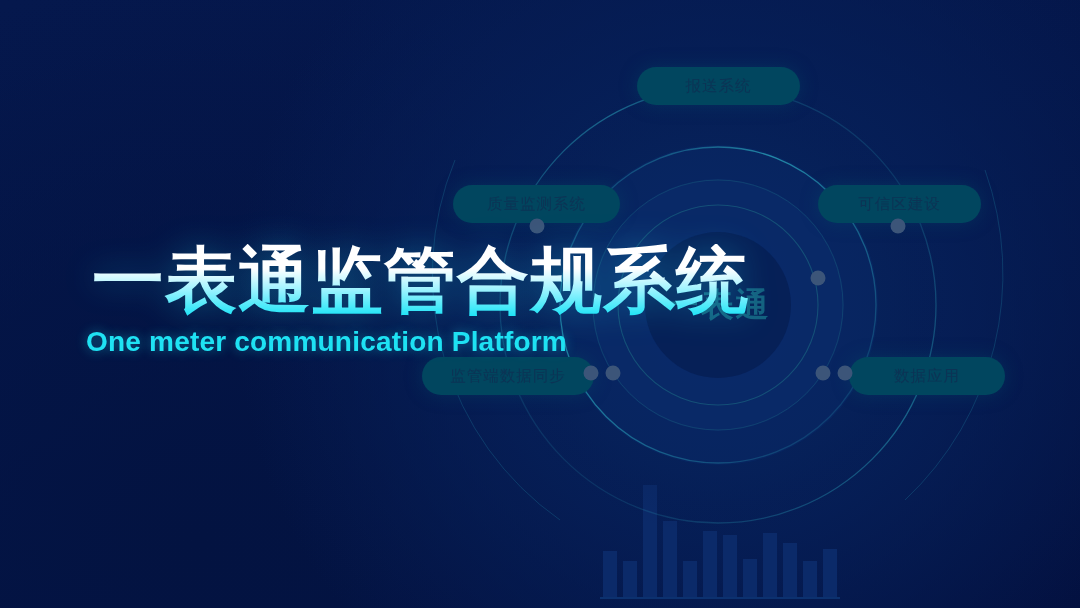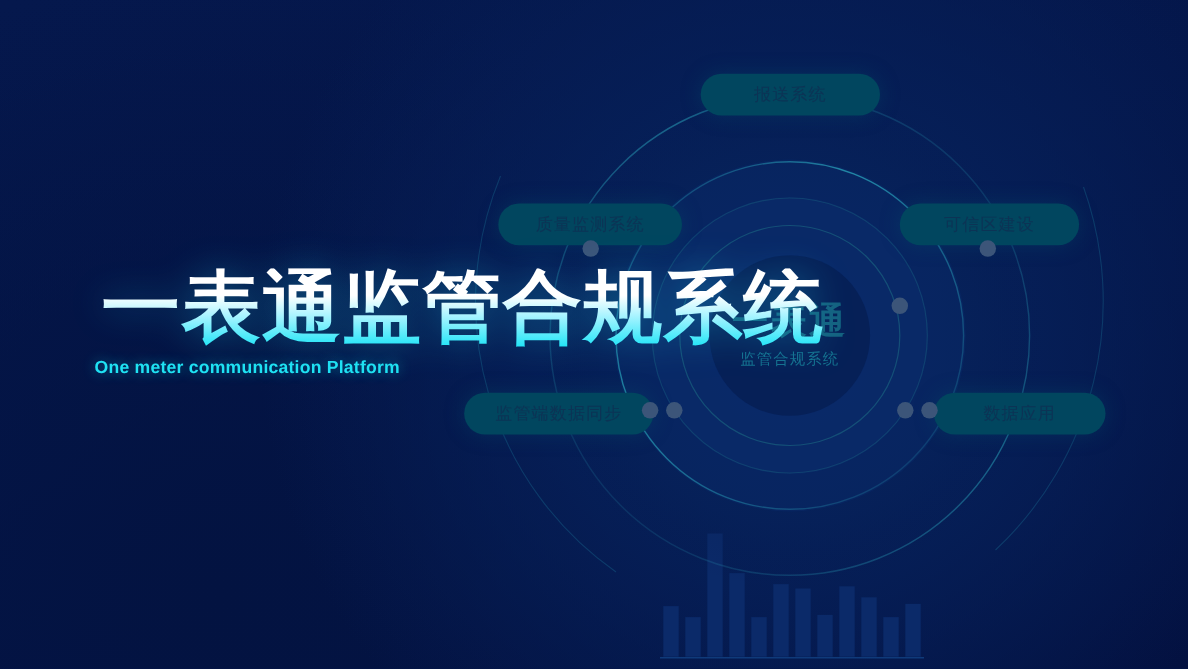--- a/index.html
+++ b/index.html
@@ -43,21 +43,21 @@
   .headline h1{
     margin:8px;font-size:72px;font-weight:800;letter-spacing:1px;
     line-height:1;
     background:linear-gradient(180deg,#ffffff 0%,#ffffff 34%,#a8f4ff 60%,#1ee4f7 100%);
     -webkit-background-clip:text;background-clip:text;
     color:transparent;-webkit-text-fill-color:transparent;
     filter:drop-shadow(0 0 16px rgba(30,210,240,.35));
     white-space:nowrap;
   }
   .headline h2{
-    margin:10px 0 0 2px;font-size:16px;font-weight:700;
+    margin:10px 0 0 2px;font-size:28px;font-weight:700;
     color:#1fe2f3;letter-spacing:.2px;white-space:nowrap;
     text-shadow:0 0 12px rgba(31,226,243,.45);
   }
 
   
   .pill{
     position:absolute;z-index:5;
     display:flex;align-items:center;justify-content:center;
     height:38px;border-radius:19px;
     background:#01465f;
@@ -138,21 +138,20 @@
     <path d="M 985 170 A 310 310 0 0 1 905 500" fill="none" stroke="#2aa7bd" stroke-width="1" opacity=".22"></path>
   </svg>
 
   <div class="headline">
     <h1>一表通监管合规系统</h1>
     <h2>One meter communication Platform</h2>
   </div>
 
   <div class="hub">
     <div class="hub-title">一表通</div>
-    <div class="hub-sub">监管合规系统</div>
   </div>
 
   <div class="pill" id="pill-0">报送系统</div>
   <div class="pill" id="pill-1">质量监测系统</div>
   <div class="pill" id="pill-2">可信区建设</div>
   <div class="pill" id="pill-3">监管端数据同步</div>
   <div class="pill" id="pill-4">数据应用</div>
 
   <div id="dots">
       <div class="dot" style="left: 537px; top: 226px;"></div>

